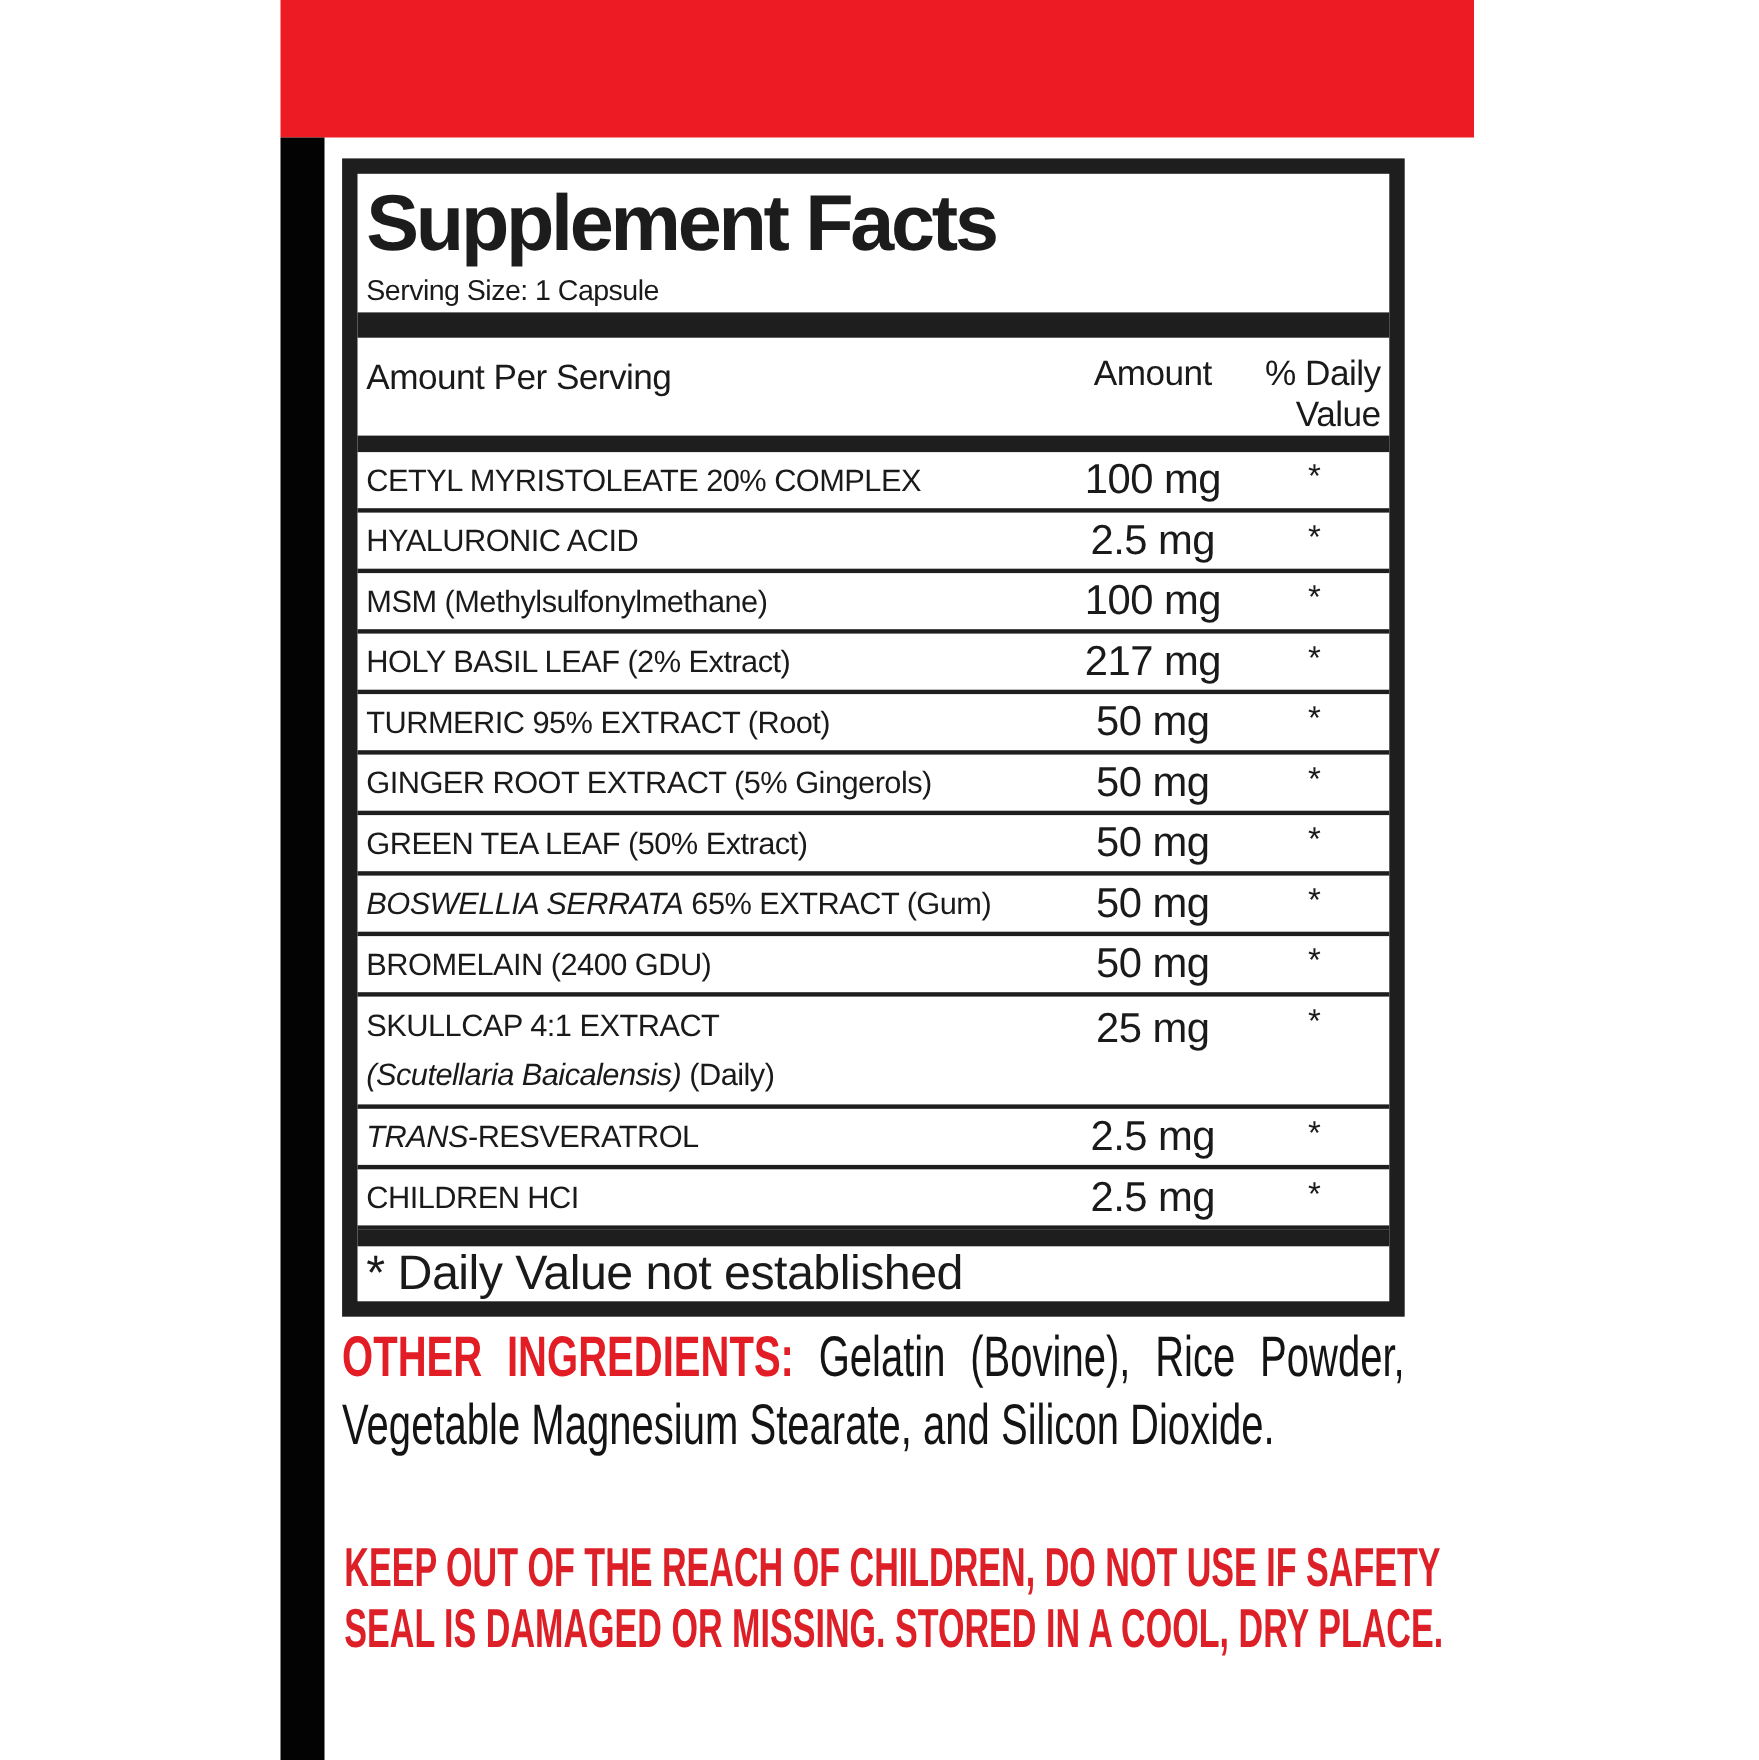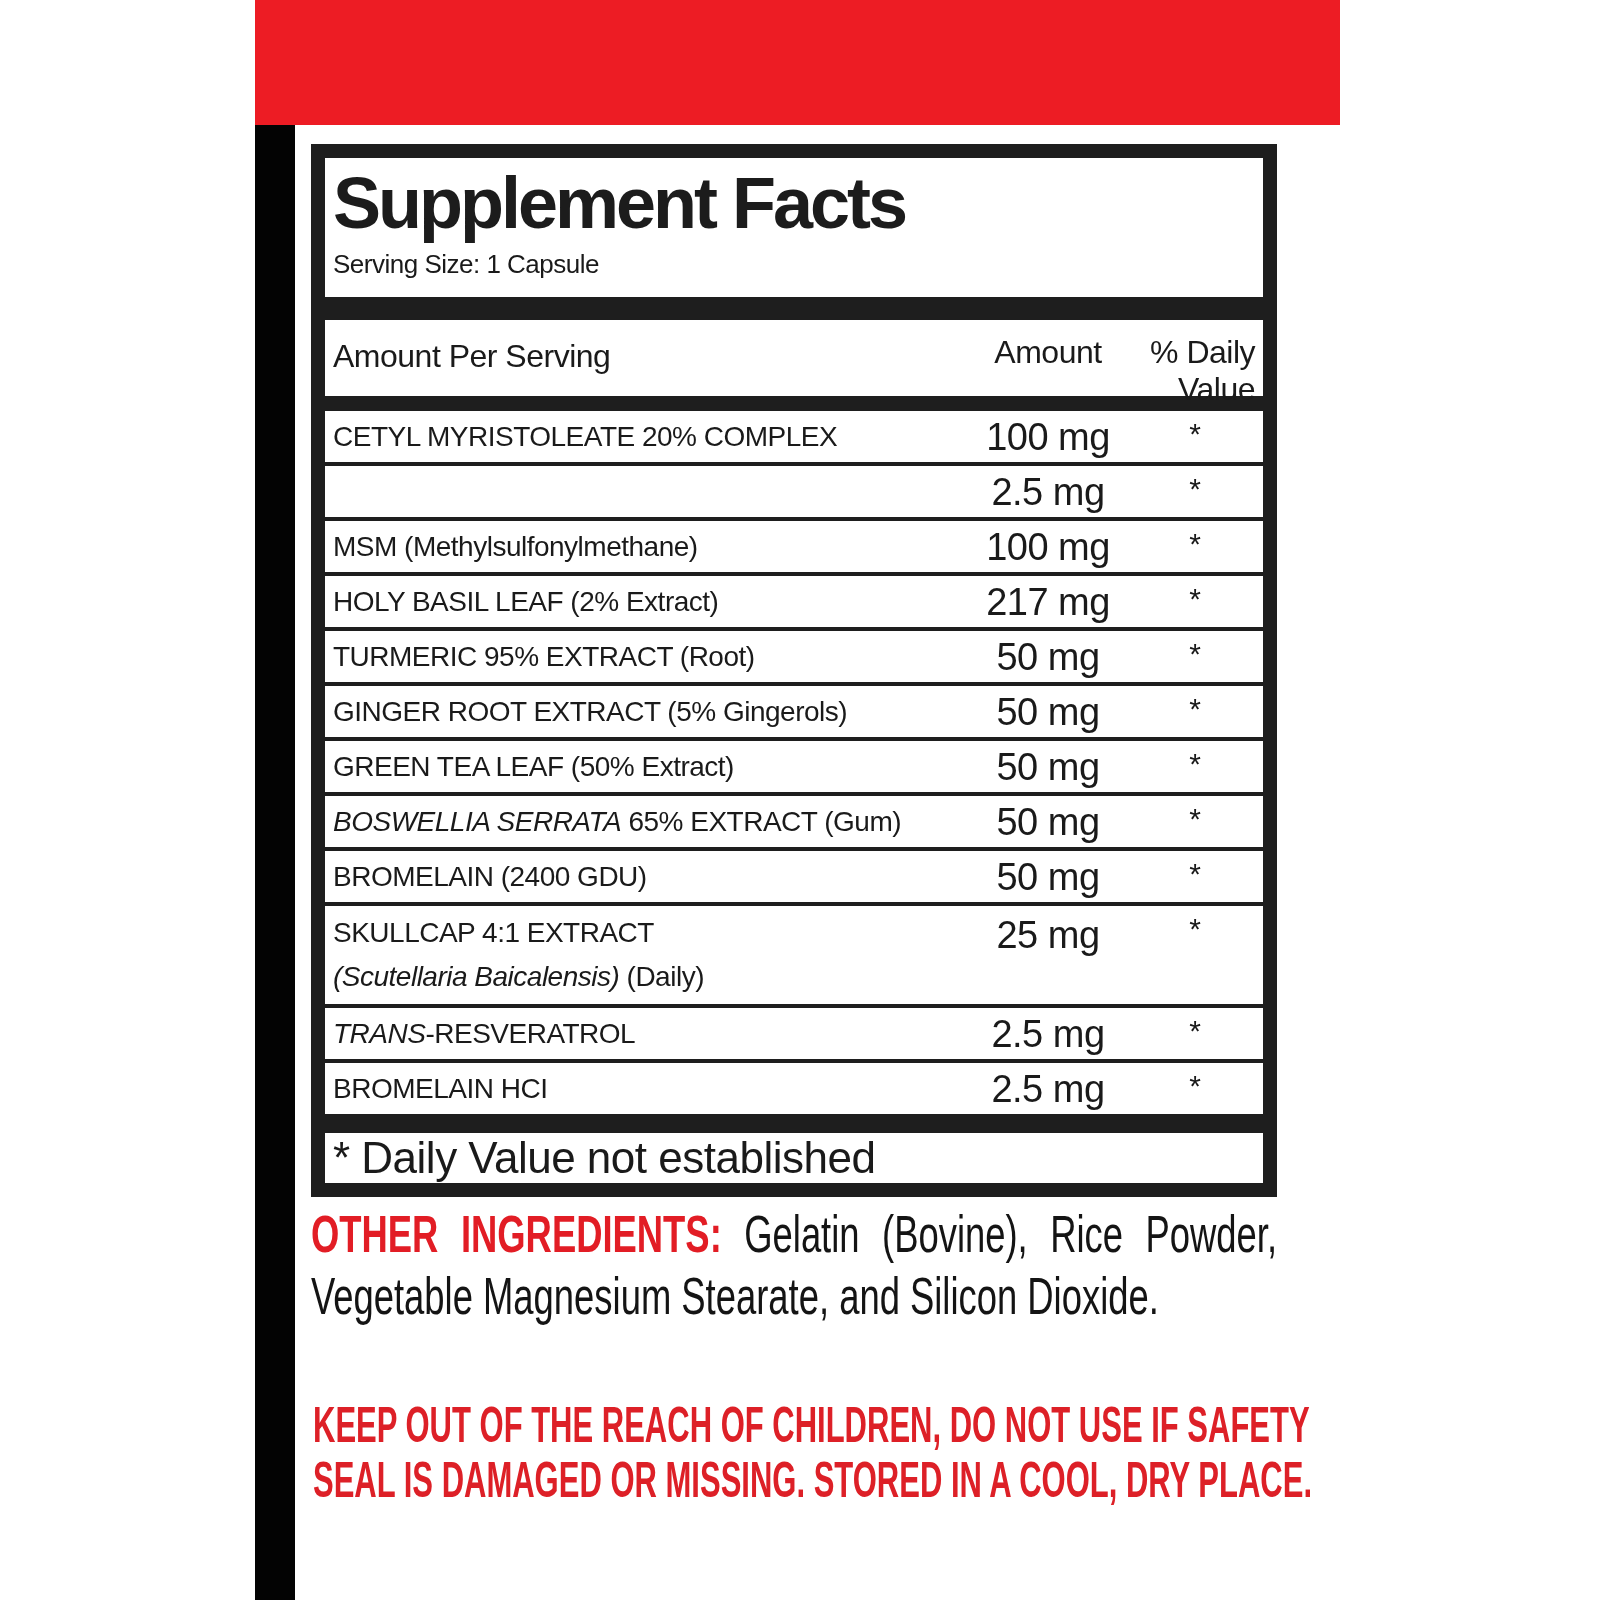--- a/index.html
+++ b/index.html
@@ -14,21 +14,21 @@
 
   .title-section{height:139px;box-sizing:border-box;padding:5px 8px 0 8px;}
   .sf-title{font-size:72px;font-weight:bold;letter-spacing:-3px;line-height:80px;color:#1c1c1c;white-space:nowrap;}
   .serving{font-size:26px;line-height:38px;margin-top:2px;letter-spacing:-0.5px;}
 
   .band{background:#1e1e1e;flex:none;}
   .band1{height:23px;}
   .band2{height:15px;}
   .band3{height:15px;}
 
-  .header-row{height:76px;position:relative;flex:none;font-size:32px;}
+  .header-row{height:89px;position:relative;flex:none;font-size:32px;}
   .hdr-left{position:absolute;left:8px;top:18px;letter-spacing:-0.5px;}
   .hdr-amount{position:absolute;left:623px;width:200px;top:14px;text-align:center;letter-spacing:-0.5px;}
   .hdr-dv{position:absolute;right:8px;top:14px;text-align:right;line-height:37px;letter-spacing:-0.5px;}
 
   .rows{flex:none;}
   .row{position:relative;height:51px;border-bottom:4px solid #1e1e1e;}
   .row.two{height:98px;}
   .row .name{position:absolute;left:8px;top:50%;transform:translateY(-50%);font-size:28px;
              letter-spacing:-0.5px;white-space:nowrap;line-height:44px;}
   .row.two .name{top:5px;transform:none;}
@@ -80,20 +80,21 @@
 
     <div class="band band2"></div>
 
     <div class="rows" id="rows">
         <div class="row">
           <span class="name"><span>CETYL MYRISTOLEATE 20% COMPLEX</span></span>
           <span class="amount">100 mg</span>
           <span class="dv">*</span>
         </div>
         <div class="row">
+          <span class="name"><span>HYALURONIC ACID</span></span>
           <span class="amount">2.5 mg</span>
           <span class="dv">*</span>
         </div>
         <div class="row">
           <span class="name"><span>MSM (Methylsulfonylmethane)</span></span>
           <span class="amount">100 mg</span>
           <span class="dv">*</span>
         </div>
         <div class="row">
           <span class="name"><span>HOLY BASIL LEAF (2% Extract)</span></span>
@@ -129,21 +130,21 @@
           <span class="name"><span>SKULLCAP 4:1 EXTRACT</span><br><span class="it">(Scutellaria Baicalensis</span><span class="it">)</span><span> (Daily)</span></span>
           <span class="amount">25 mg</span>
           <span class="dv">*</span>
         </div>
         <div class="row">
           <span class="name"><span class="it">TRANS</span><span>-RESVERATROL</span></span>
           <span class="amount">2.5 mg</span>
           <span class="dv">*</span>
         </div>
         <div class="row">
-          <span class="name"><span>BROMELAIN HCI</span></span>
+          <span class="name"><span>CHILDREN HCI</span></span>
           <span class="amount">2.5 mg</span>
           <span class="dv">*</span>
         </div>
       </div>
 
     <div class="band band3"></div>
 
     <div class="footnote">* Daily Value not established</div>
   </div>
 

